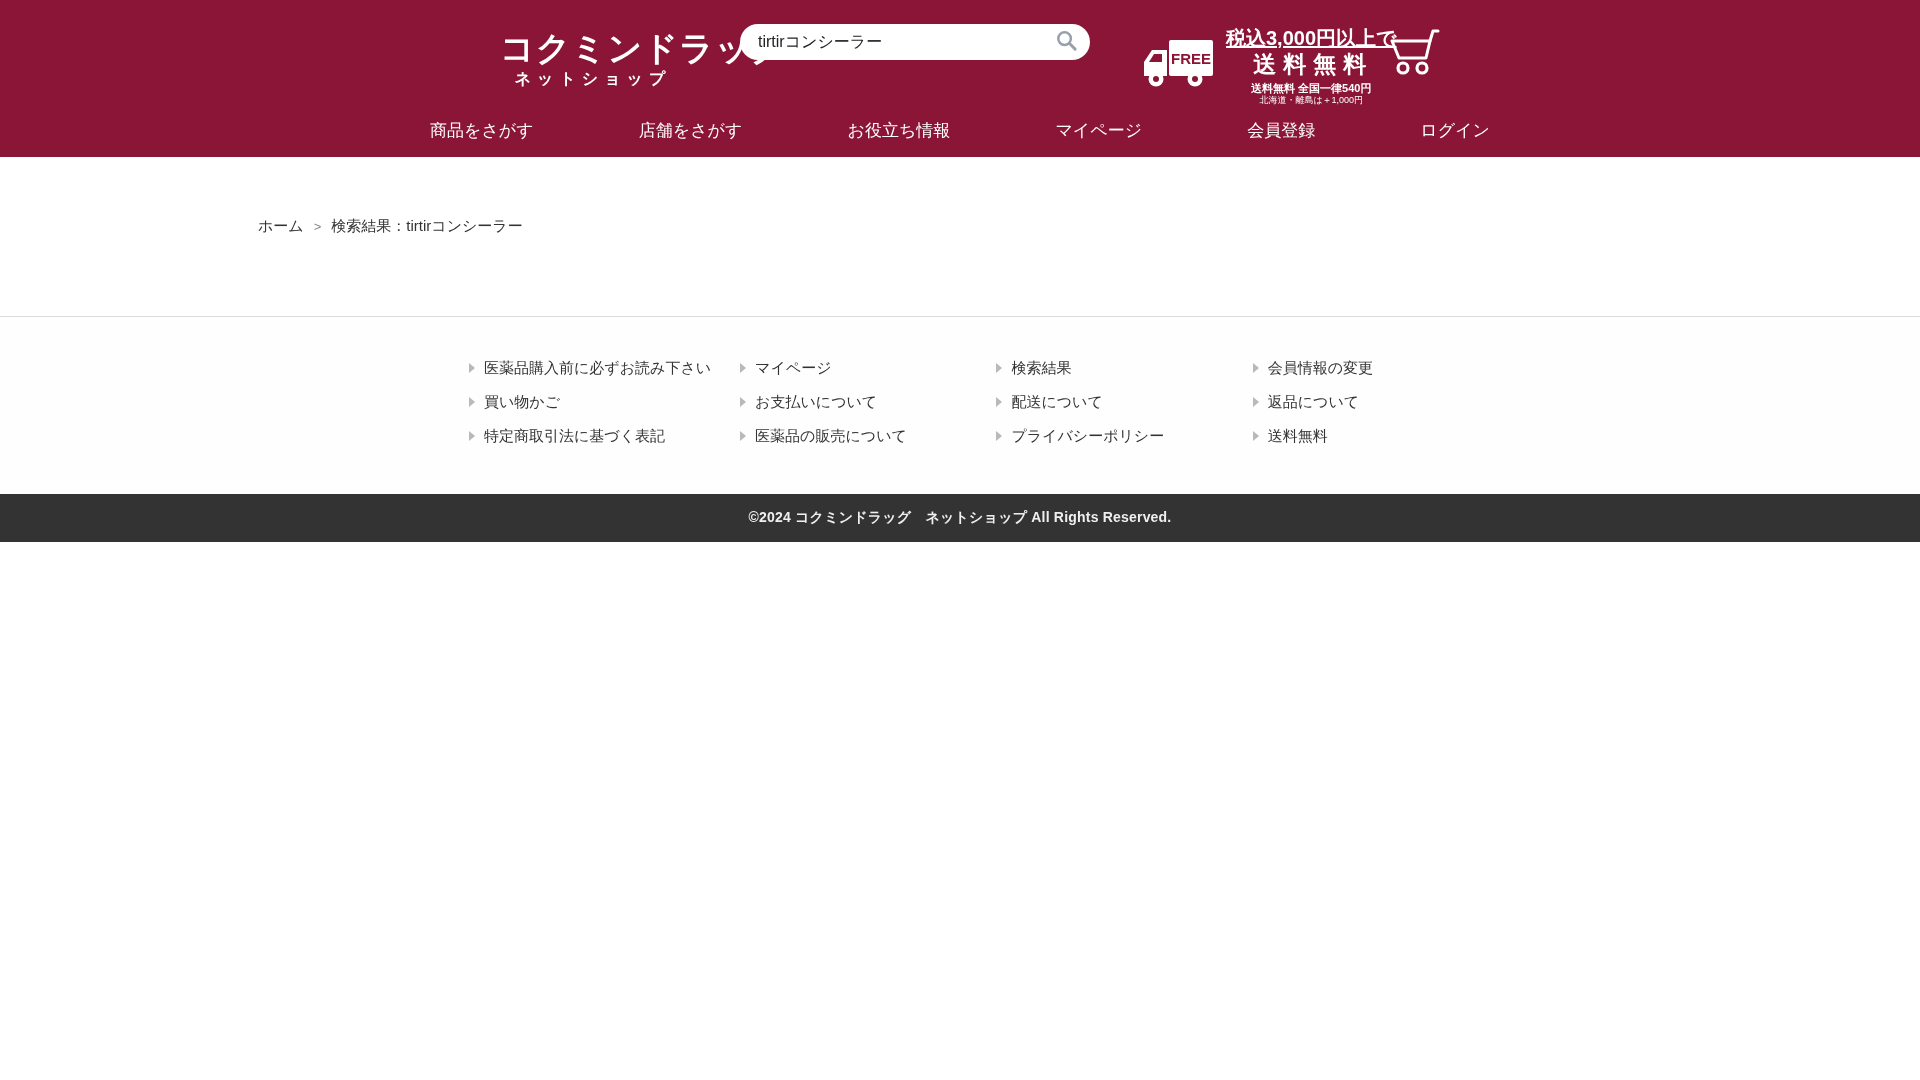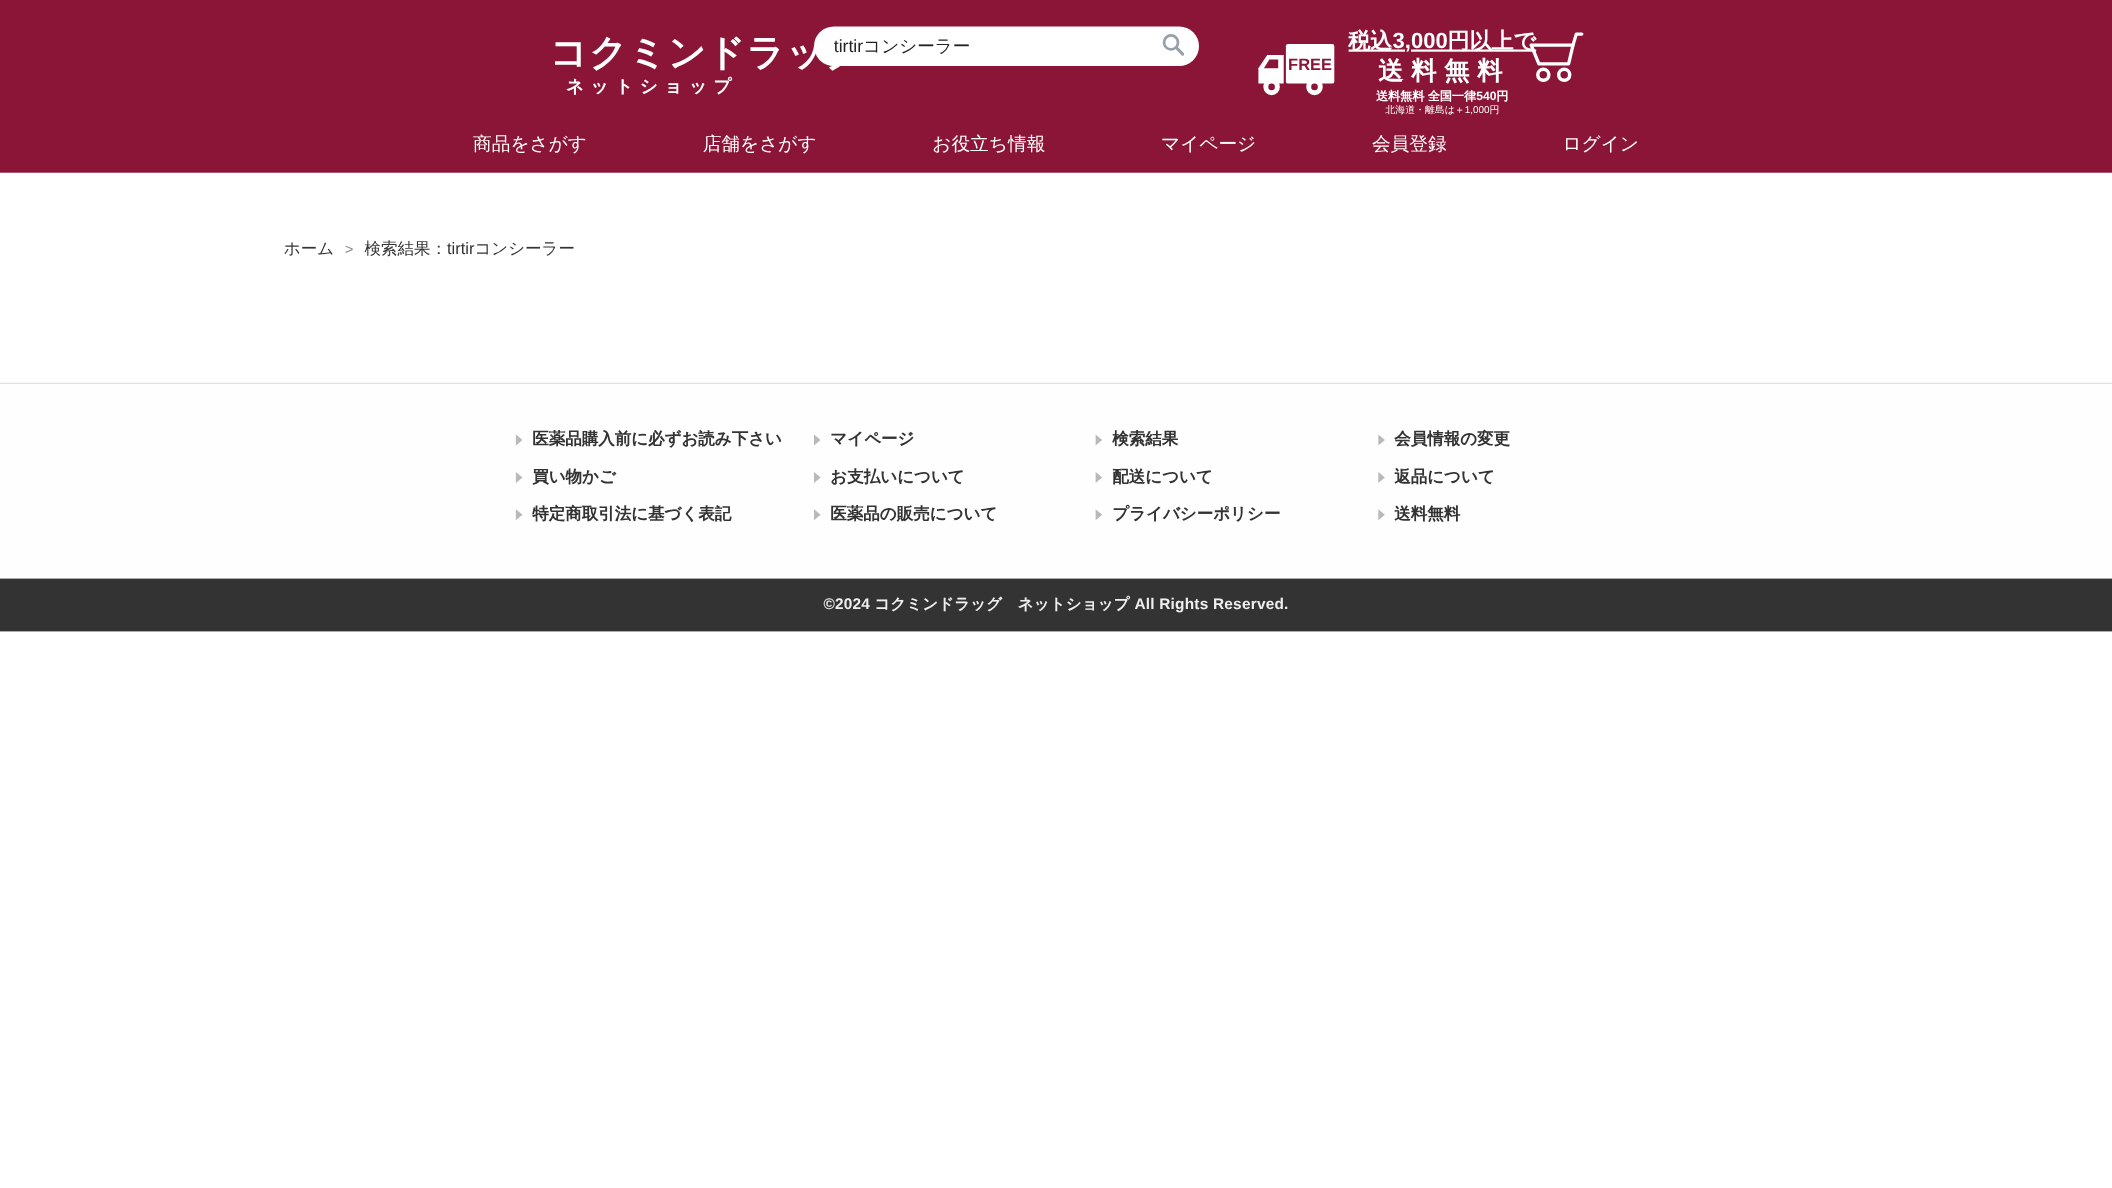--- a/index.html
+++ b/index.html
@@ -37,21 +37,21 @@
   .breadcrumb { margin:60px 0 0 258px; font-size:15px; color:#333; display:flex; align-items:center; gap:10px; }
   .breadcrumb .sep { color:#888; font-size:13px; }
   .breadcrumb .home { cursor:pointer; }
 
   
   .main-title { margin:120px 0 0 258px; font-size:29px; font-weight:400; color:#333; line-height:42px; }
   .keyword-line { margin-top:36px; text-align:center; font-size:17px; line-height:26px; color:#333; }
   .no-results { margin-top:18px; text-align:center; font-size:21px; line-height:30px; color:#333; }
 
   
-  .footer-links { margin-top:112px; border-top:1px solid #dcdcdc; background:#fefefe; padding:40px 0 47px 0;font-weight:bold; }
+  .footer-links { margin-top:80px; border-top:1px solid #dcdcdc; background:#fefefe; padding:40px 0 47px 0; }
   .footer-grid { width:1040px; margin:0 auto; display:grid; grid-template-columns:repeat(4,1fr); }
   .footer-col { padding-left:29px; }
   .footer-link { display:flex; align-items:center; font-size:15px; color:#333; line-height:22px; margin-bottom:12px; cursor:pointer; white-space:nowrap; }
   .footer-link:last-child { margin-bottom:0; }
   .tri-icon { width:0; height:0; border-left:6px solid #b9b9b9; border-top:5px solid transparent; border-bottom:5px solid transparent; margin-right:9px; flex:none; }
 
   .copyright-bar { height:48px; background:#333; display:flex; align-items:center; justify-content:center; }
   .copyright-text { color:#efefef; font-size:14px; font-weight:600; letter-spacing:.2px; }
 </style>
 </head>

